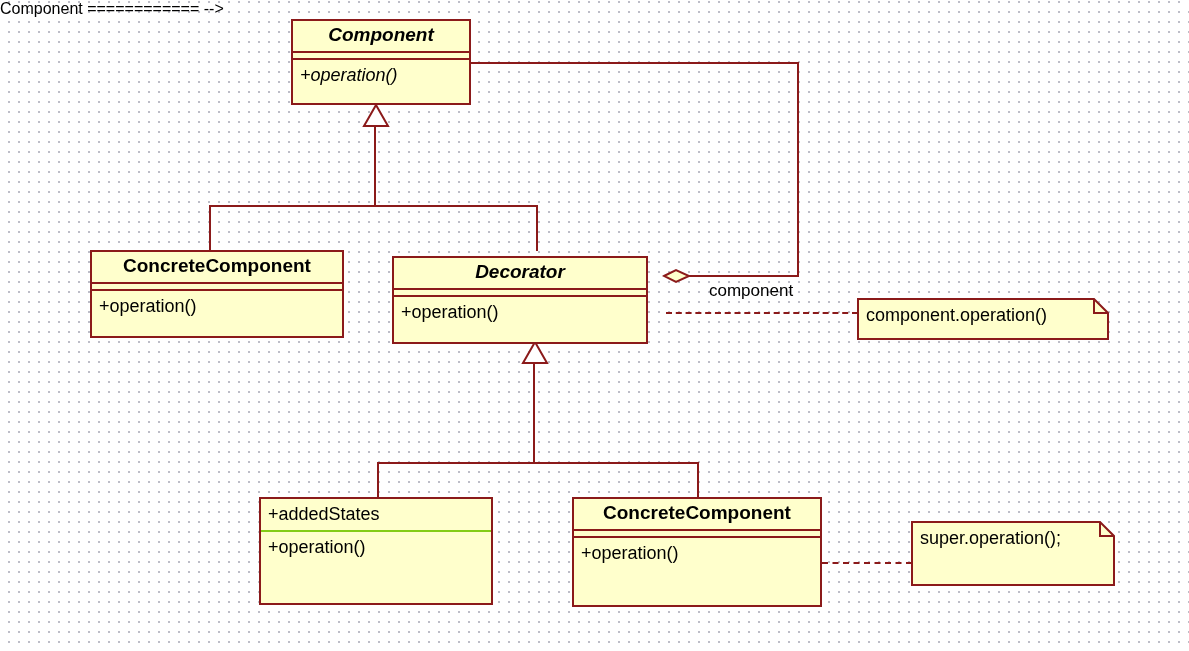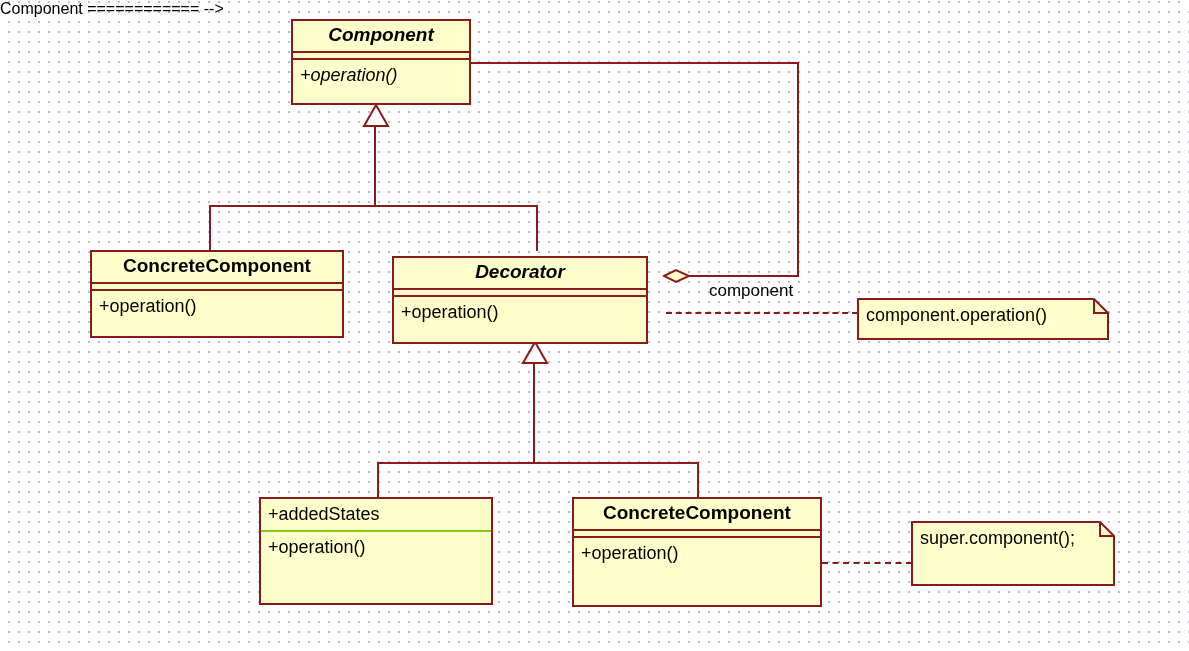--- a/index.html
+++ b/index.html
@@ -204,17 +204,17 @@
     <div class="note-text">component.operation()</div>
   </div>
 
   
   <div class="uml-note" style="left:911px; top:521px; width:204px; height:65px;">
     <svg width="204" height="65" viewBox="0 0 204 65">
       <path d="M1,1 L189,1 L203,15 L203,64 L1,64 Z" fill="#ffffcc" stroke="#8b1a1a" stroke-width="2"></path>
       <path d="M189,1 L189,15 L203,15" fill="none" stroke="#8b1a1a" stroke-width="2"></path>
     </svg>
     <div class="note-text">
-      <div>super.component();</div>
+      <div>super.operation();</div>
     </div>
   </div>
 
 </div>
 
 </body></html>

